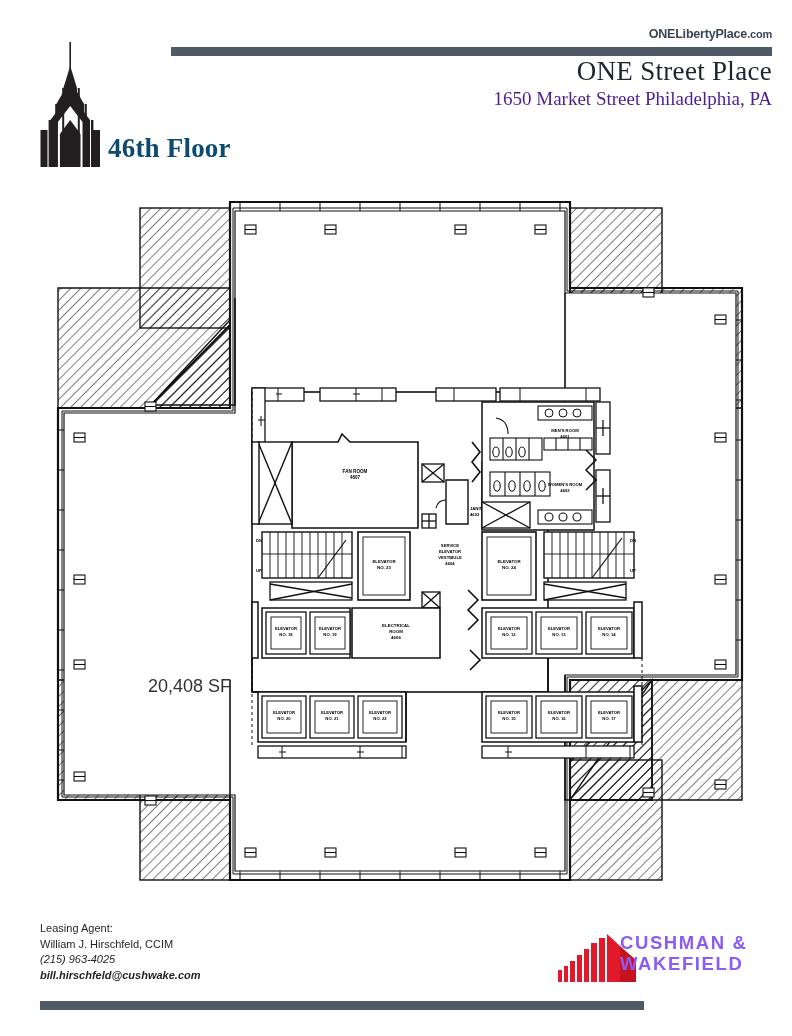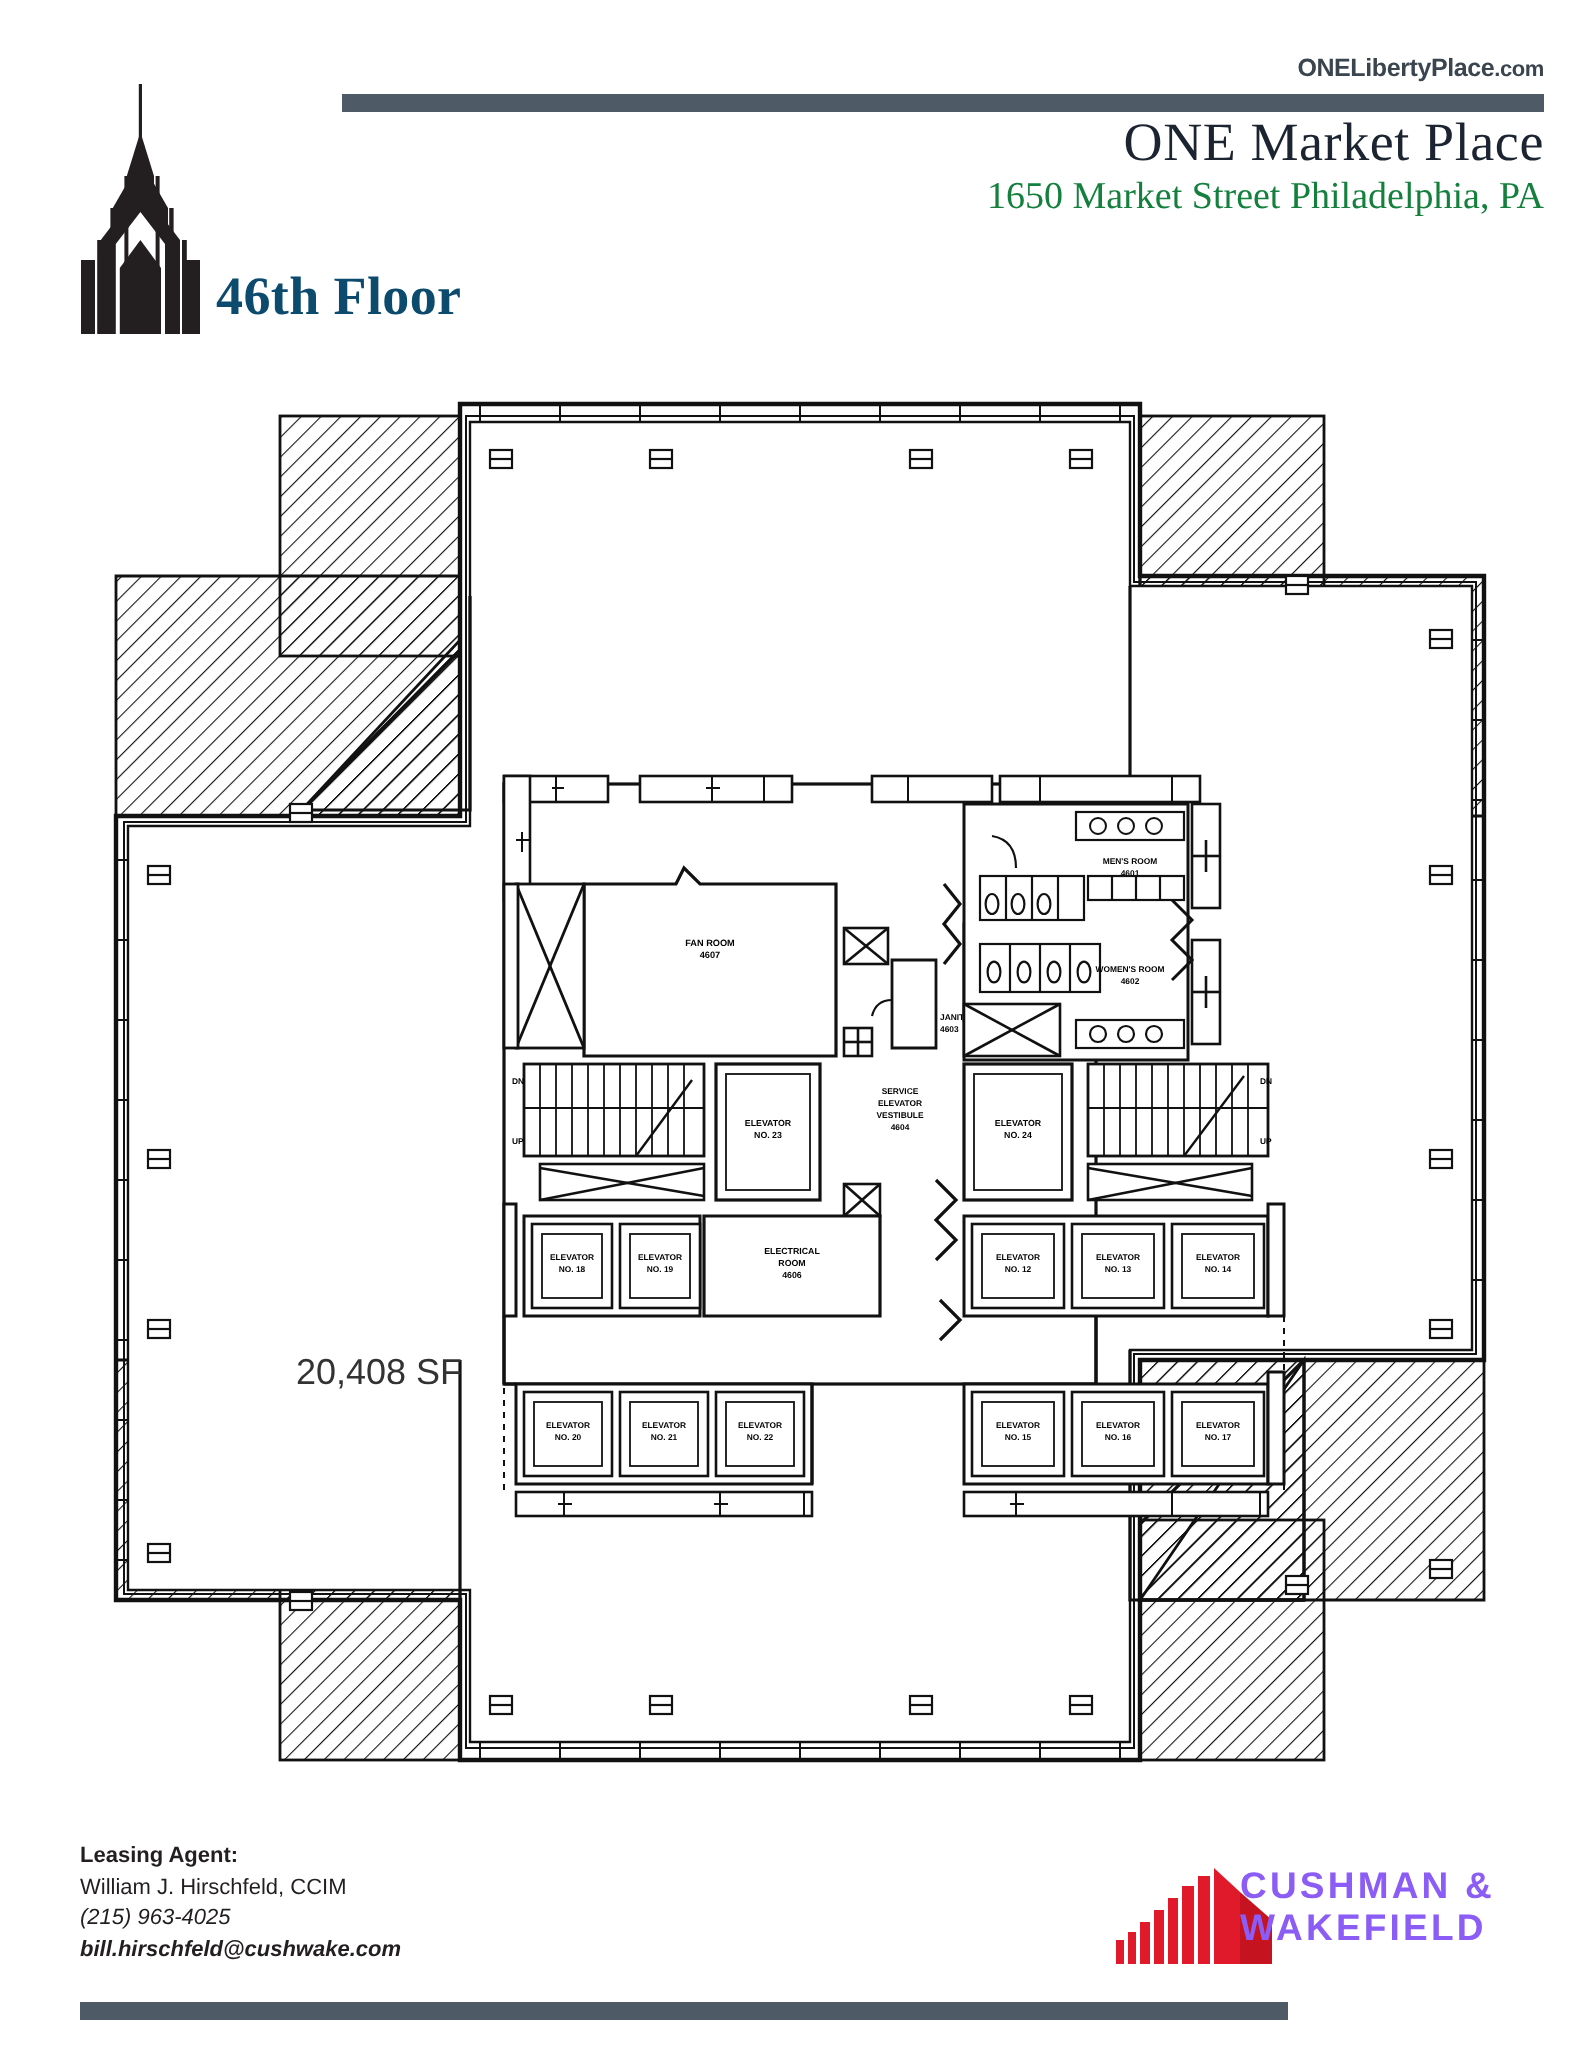--- a/index.html
+++ b/index.html
@@ -28,21 +28,21 @@
   }
   .hdr-title{
     position:absolute;right:20px;top:57px;
     font-family:"Liberation Serif",serif;
     font-size:27px;color:#1b2430;letter-spacing:0.3px;
     text-align:right;line-height:1.08;
   }
   .hdr-sub{
     position:absolute;right:20px;top:88px;
     font-family:"Liberation Serif",serif;
-    font-size:19px;color:#15803d;text-align:right;
+    font-size:19px;color:#4c1d95;text-align:right;
   }
   .floor-label{
     position:absolute;left:108px;top:133px;
     font-family:"Liberation Serif",serif;
     font-size:27px;font-weight:700;color:#0c4a6e;
     letter-spacing:0.2px;
   }
   .logo-tower{position:absolute;left:40px;top:42px;width:62px;height:125px;}
 
   
@@ -50,21 +50,21 @@
 
   
   .foot-rule{
     position:absolute;left:40px;top:1001px;width:604px;height:9px;
     background:#4e5a66;
   }
   .agent{
     position:absolute;left:40px;top:921px;
     font-size:11px;line-height:15.5px;color:#231f20;
   }
-  .agent .l1{font-weight:700;}
+  .agent .l1{font-weight:400;}
   .agent .l2{font-weight:400;}
   .agent .l3{font-style:italic;}
   .agent .l4{font-style:italic;font-weight:bold;}
   .cw-logo{position:absolute;left:556px;top:930px;width:218px;height:54px;}
   .cw-txt{
     position:absolute;left:620px;top:932px;
     font-size:18.5px;font-weight:700;line-height:21px;
     color:#8b5cf6;letter-spacing:1.6px;
     font-family:Liberation Sans, sans-serif;
   }
@@ -74,21 +74,21 @@
 <body>
 
 <div class="page">
 
   <div>
 
     <div class="hdr-url"><span>ONELibertyPlace</span><span class="tld">.com</span></div>
 
     <div class="hdr-rule"></div>
 
-    <div class="hdr-title">ONE Market Place</div>
+    <div class="hdr-title">ONE Street Place</div>
     <div class="hdr-sub">1650 Market Street Philadelphia, PA</div>
 
     <svg class="logo-tower" viewBox="0 0 62 125">
       <g fill="#231f20">
         <rect x="29.4" y="0" width="1.6" height="38"></rect>
         <path d="M30.2 24 L37 46 L37 125 L23.4 125 L23.4 46 Z"></path>
         <path d="M30.2 38 L44 62 L44 125 L16.4 125 L16.4 62 Z"></path>
         <path d="M30.2 52 L50 78 L50 125 L10.4 125 L10.4 78 Z"></path>
         <rect x="0.5" y="88" width="7" height="37"></rect>
         <rect x="53" y="88" width="7" height="37"></rect>

